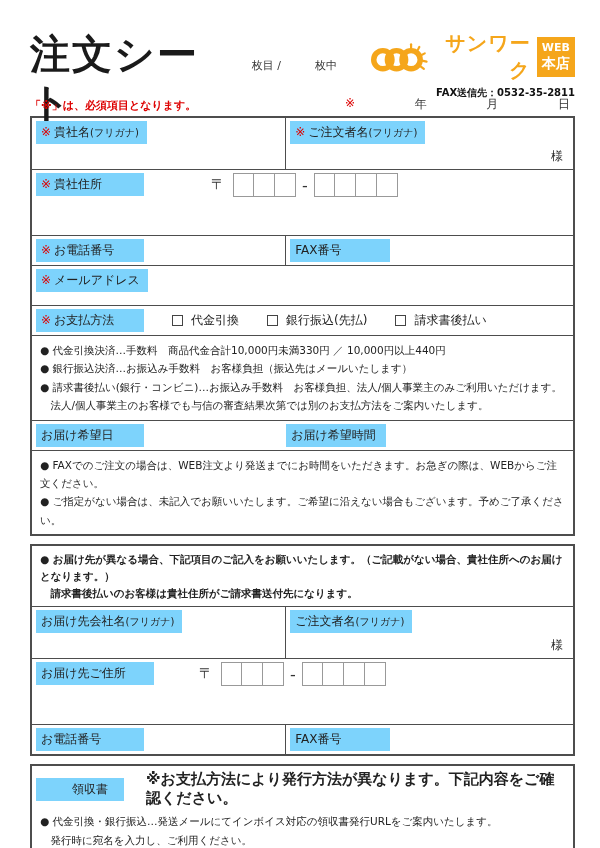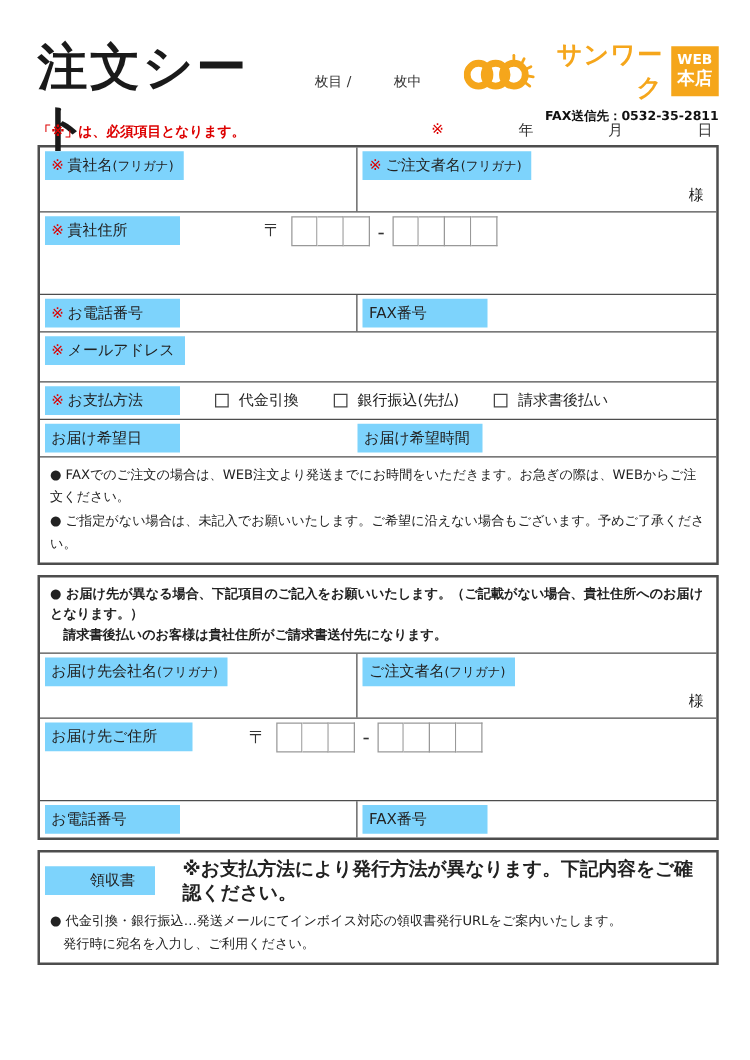--- a/index.html
+++ b/index.html
@@ -161,20 +161,28 @@
         <span class="chk">
             <span class="sq"></span>
             <span>銀行振込(先払)</span>
           </span>
         <span class="chk">
             <span class="sq"></span>
             <span>請求書後払い</span>
           </span>
       </div>
     </div>
+    <div class="row">
+      <div class="notes">
+        <div>● 代金引換決済…手数料　商品代金合計10,000円未満330円 ／ 10,000円以上440円</div>
+        <div>● 銀行振込決済…お振込み手数料　お客様負担（振込先はメールいたします）</div>
+        <div>● 請求書後払い(銀行・コンビニ)…お振込み手数料　お客様負担、法人/個人事業主のみご利用いただけます。</div>
+        <div>　法人/個人事業主のお客様でも与信の審査結果次第では別のお支払方法をご案内いたします。</div>
+      </div>
+    </div>
     <div class="row h26">
       <div class="cell" style="width:100%">
         <span class="lab" style="min-width:108px">お届け希望日</span>
         <span class="lab timlab" style="min-width:100px">お届け希望時間</span>
       </div>
     </div>
     <div class="row">
       <div class="notes">
         <div>● FAXでのご注文の場合は、WEB注文より発送までにお時間をいただきます。お急ぎの際は、WEBからご注文ください。</div>
         <div>● ご指定がない場合は、未記入でお願いいたします。ご希望に沿えない場合もございます。予めご了承ください。</div>

